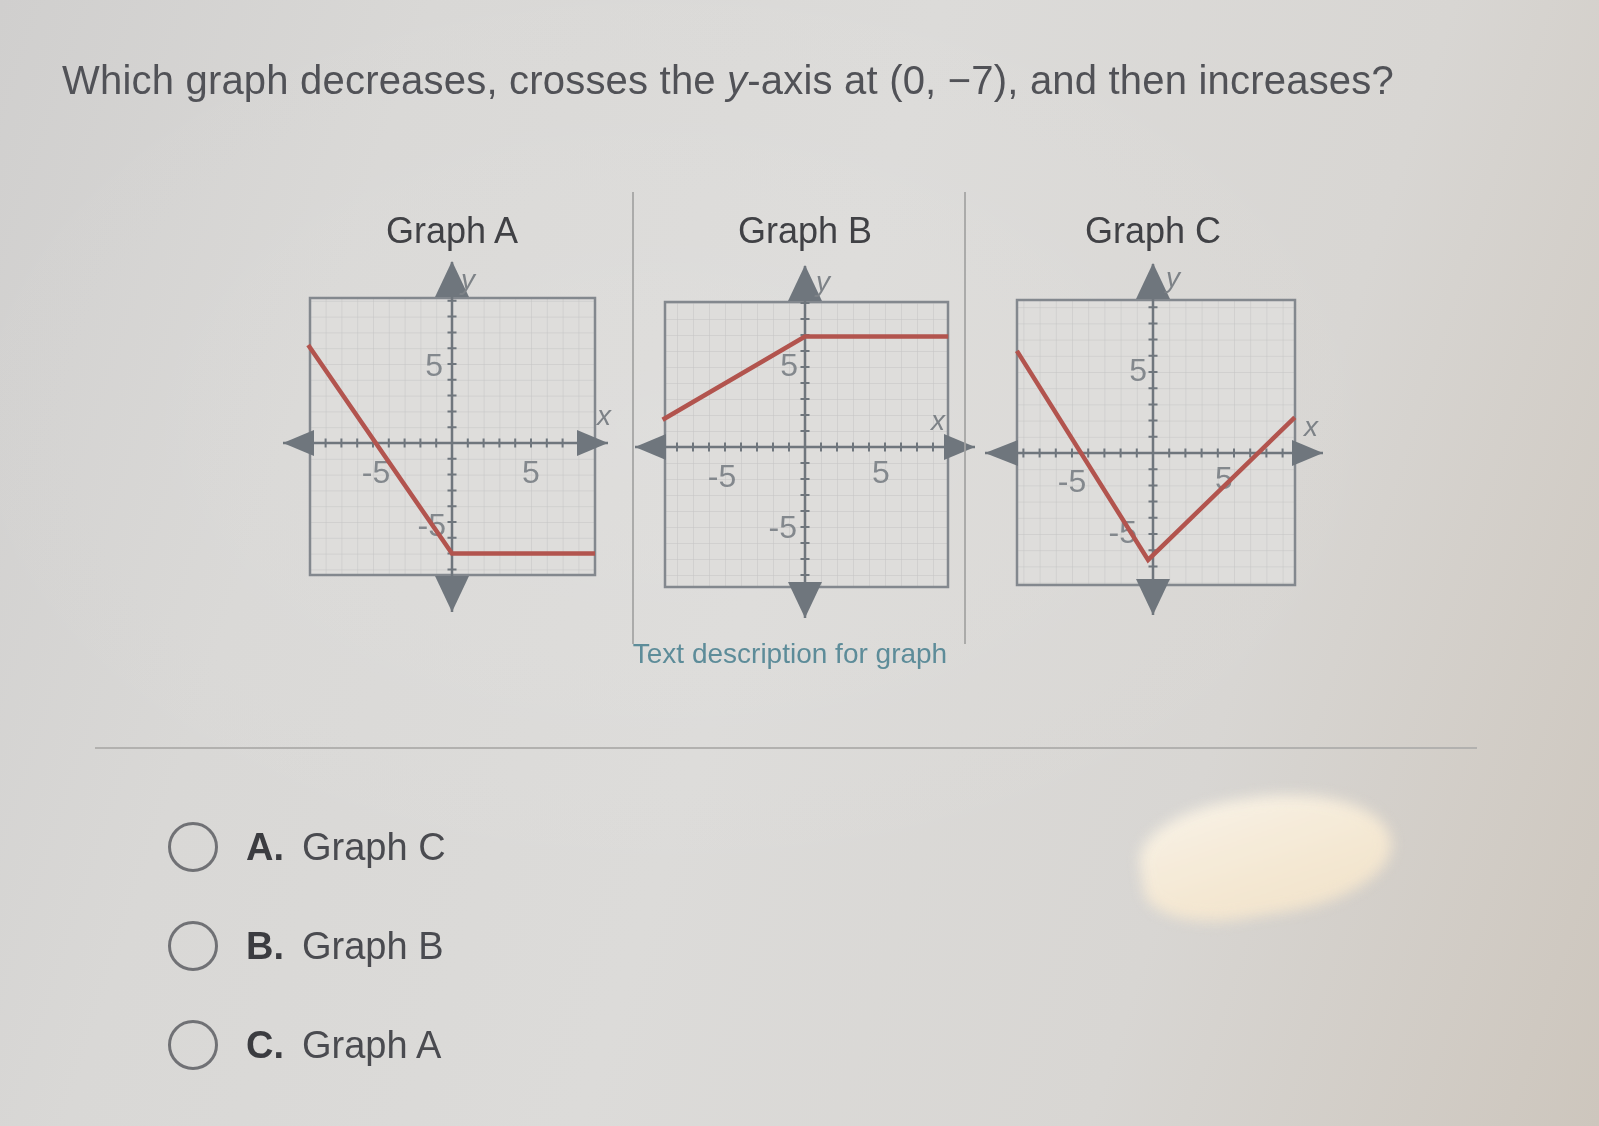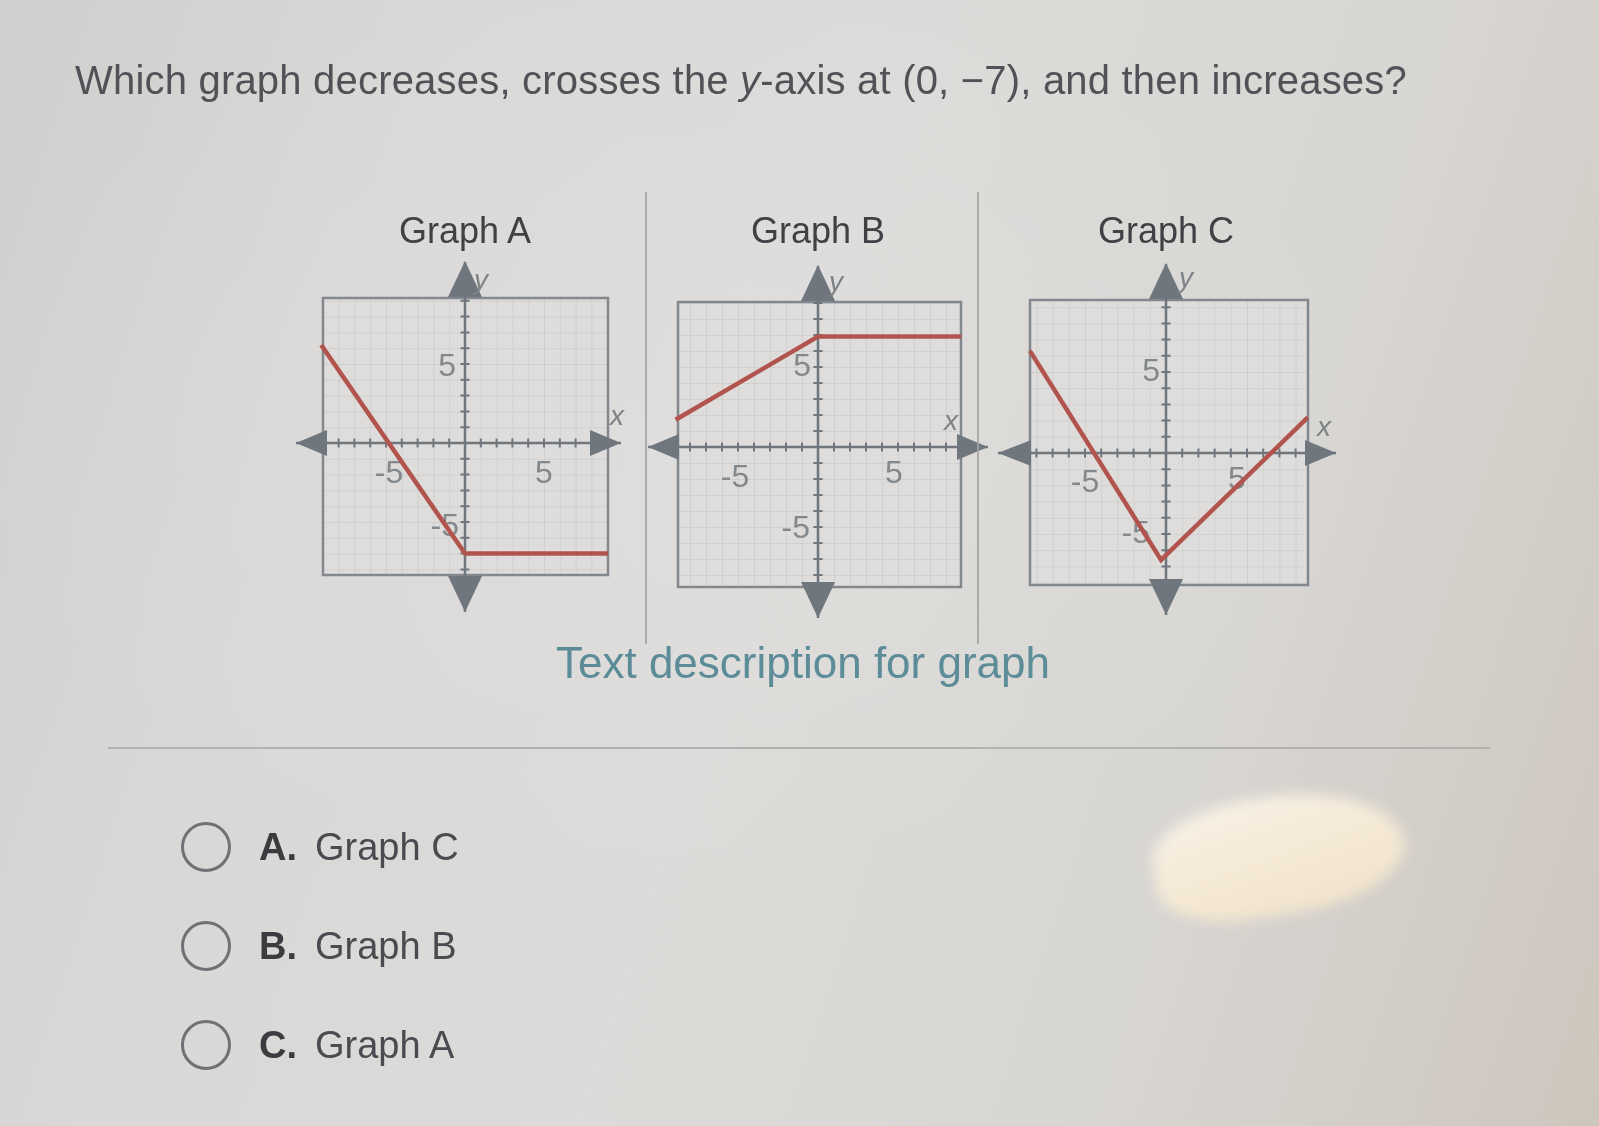--- a/index.html
+++ b/index.html
@@ -4,40 +4,40 @@
 <style>
   html,body{margin:0;padding:0;}
   body{
     width:1599px;height:1126px;overflow:hidden;
     font-family:"Liberation Sans","DejaVu Sans",sans-serif;
     background:
       radial-gradient(1100px 700px at 42% 38%, rgba(255,255,255,0.10), rgba(255,255,255,0) 70%),
       linear-gradient(108deg,#d0cfce 0%,#d9d8d6 22%,#dcdbd9 48%,#d8d6d3 74%,#cdc6bd 100%);
     position:relative;
   }
-  .stage{position:absolute;inset:0;filter:blur(0.4px);margin-left:13px;}
+  .stage{position:absolute;inset:0;filter:blur(0.4px);}
   .question{
     position:absolute;left:62px;top:58px;width:1480px;
     font-size:40px;color:#515257;letter-spacing:0.2px;
   }
   .question .ital{font-style:italic;}
   .graph-title{
     position:absolute;top:210px;width:280px;text-align:center;
     font-size:36px;color:#404145;
   }
   .gt-a{left:312px;} .gt-b{left:665px;} .gt-c{left:1013px;}
   .plot{position:absolute;top:255px;width:350px;height:370px;}
   .plot-a{left:268px;} .plot-b{left:628px;} .plot-c{left:978px;}
   .axis-num{font-size:32px;fill:#83888d;}
   .axis-name{font-size:28px;font-style:italic;fill:#7d8287;}
   .vdivider{position:absolute;top:192px;width:2px;height:452px;background:#a2a2a1;opacity:0.85;}
   .vd1{left:632px;} .vd2{left:964px;}
   .desc-link{
     position:absolute;left:400px;top:638px;width:780px;text-align:center;
-    font-size:44px;cursor:pointer;
+    font-size:28px;cursor:pointer;
   }
   .hdivider{position:absolute;left:95px;top:747px;width:1382px;height:2px;background:#b2b1af;}
   .option-row{position:absolute;left:168px;height:52px;display:flex;align-items:center;cursor:pointer;}
   .opt-a{top:821px;} .opt-b{top:920px;} .opt-c{top:1019px;}
   .radio{
     width:44px;height:44px;border:3.5px solid #707175;border-radius:50%;
     background:transparent;flex:0 0 auto;
   }
   .opt-letter{margin-left:28px;font-size:38px;font-weight:bold;color:#3b3c40;}
   .opt-label{margin-left:18px;font-size:38px;color:#4a4b50;}

